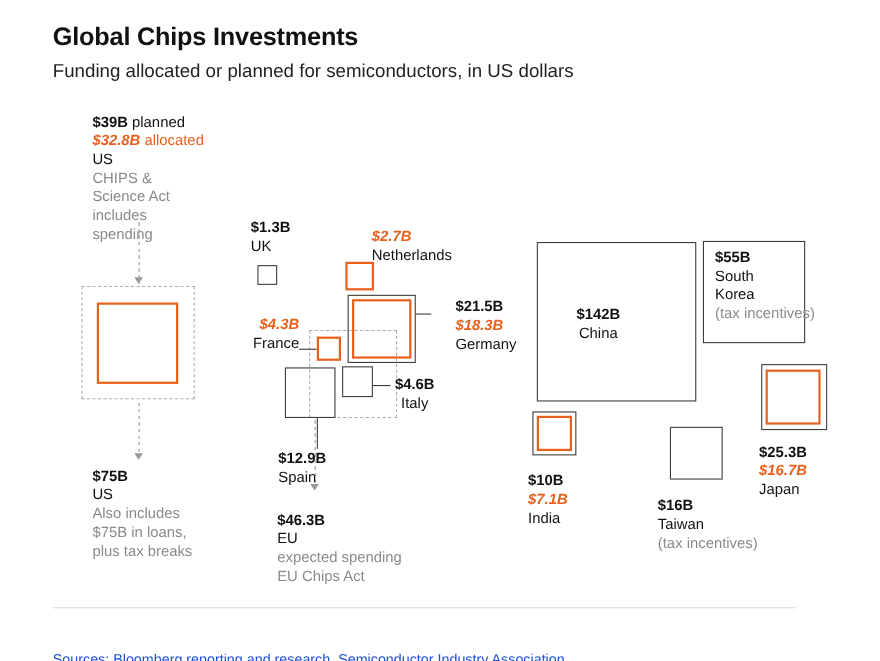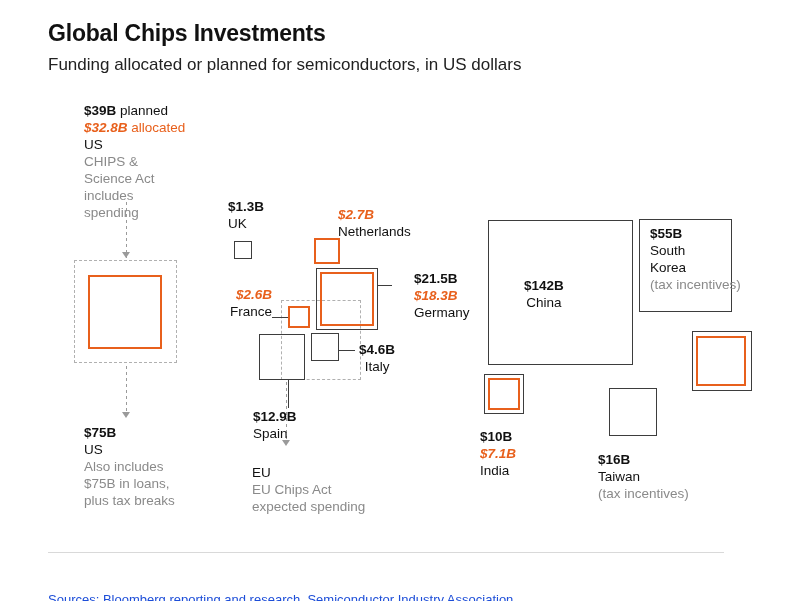--- a/index.html
+++ b/index.html
@@ -149,29 +149,30 @@
   <div class="lbl" style="left:322px; top:206px;margin-left:16px;">
     <div class="v orange">$2.7B</div>
     <div class="n">Netherlands</div>
   </div>
 
   <div class="sq dashed" style="left:281px; top:300px; width:80px; height:80px;"></div>
   <div class="conn v grey" style="left:286px; top:382px; height:62px; background:repeating-linear-gradient(to bottom,#9a9a9a 0 3px,transparent 3px 6px);"></div>
   <div class="arrow-dn" style="left:282px; top:440px;"></div>
 
   <div class="lbl" style="left:252px; top:464px;">
+    <div class="v">$46.3B</div>
     <div class="n">EU</div>
+    <div class="note">expected spending</div>
     <div class="note">EU Chips Act</div>
-    <div class="note">expected spending</div>
   </div>
 
   <div class="sq orange" style="left:288px; top:306px; width:22px; height:22px;"></div>
   <div class="conn h" style="left:272px; top:317px; width:16px;"></div>
   <div class="lbl" style="left:216px; top:286px; text-align:right; width:56px;">
-    <div class="v orange">$2.6B</div>
+    <div class="v orange">$4.3B</div>
     <div class="n">France</div>
   </div>
 
   <div class="sq black" style="left:316px; top:268px; width:62px; height:62px;"></div>
   <div class="sq orange" style="left:320px; top:272px; width:54px; height:54px;"></div>
   <div class="conn h" style="left:378px; top:285px; width:14px;"></div>
   <div class="lbl" style="left:414px; top:270px;">
     <div class="v">$21.5B</div>
     <div class="v orange">$18.3B</div>
     <div class="n">Germany</div>
@@ -215,17 +216,22 @@
   <div class="sq black" style="left:639px; top:219px; width:93px; height:93px;"></div>
   <div class="lbl" style="left:650px; top:225px;">
     <div class="v">$55B</div>
     <div class="n">South</div>
     <div class="n">Korea</div>
     <div class="note">(tax incentives)</div>
   </div>
 
   <div class="sq black" style="left:692px; top:331px; width:60px; height:60px;"></div>
   <div class="sq orange" style="left:696px; top:336px; width:50px; height:50px;"></div>
+  <div class="lbl" style="left:690px; top:402px;">
+    <div class="v">$25.3B</div>
+    <div class="v orange">$16.7B</div>
+    <div class="n">Japan</div>
+  </div>
 
   <div class="divider"></div>
   <div class="source">Sources: Bloomberg reporting and research, Semiconductor Industry Association</div>
 
 </div>
 
 </body></html>

